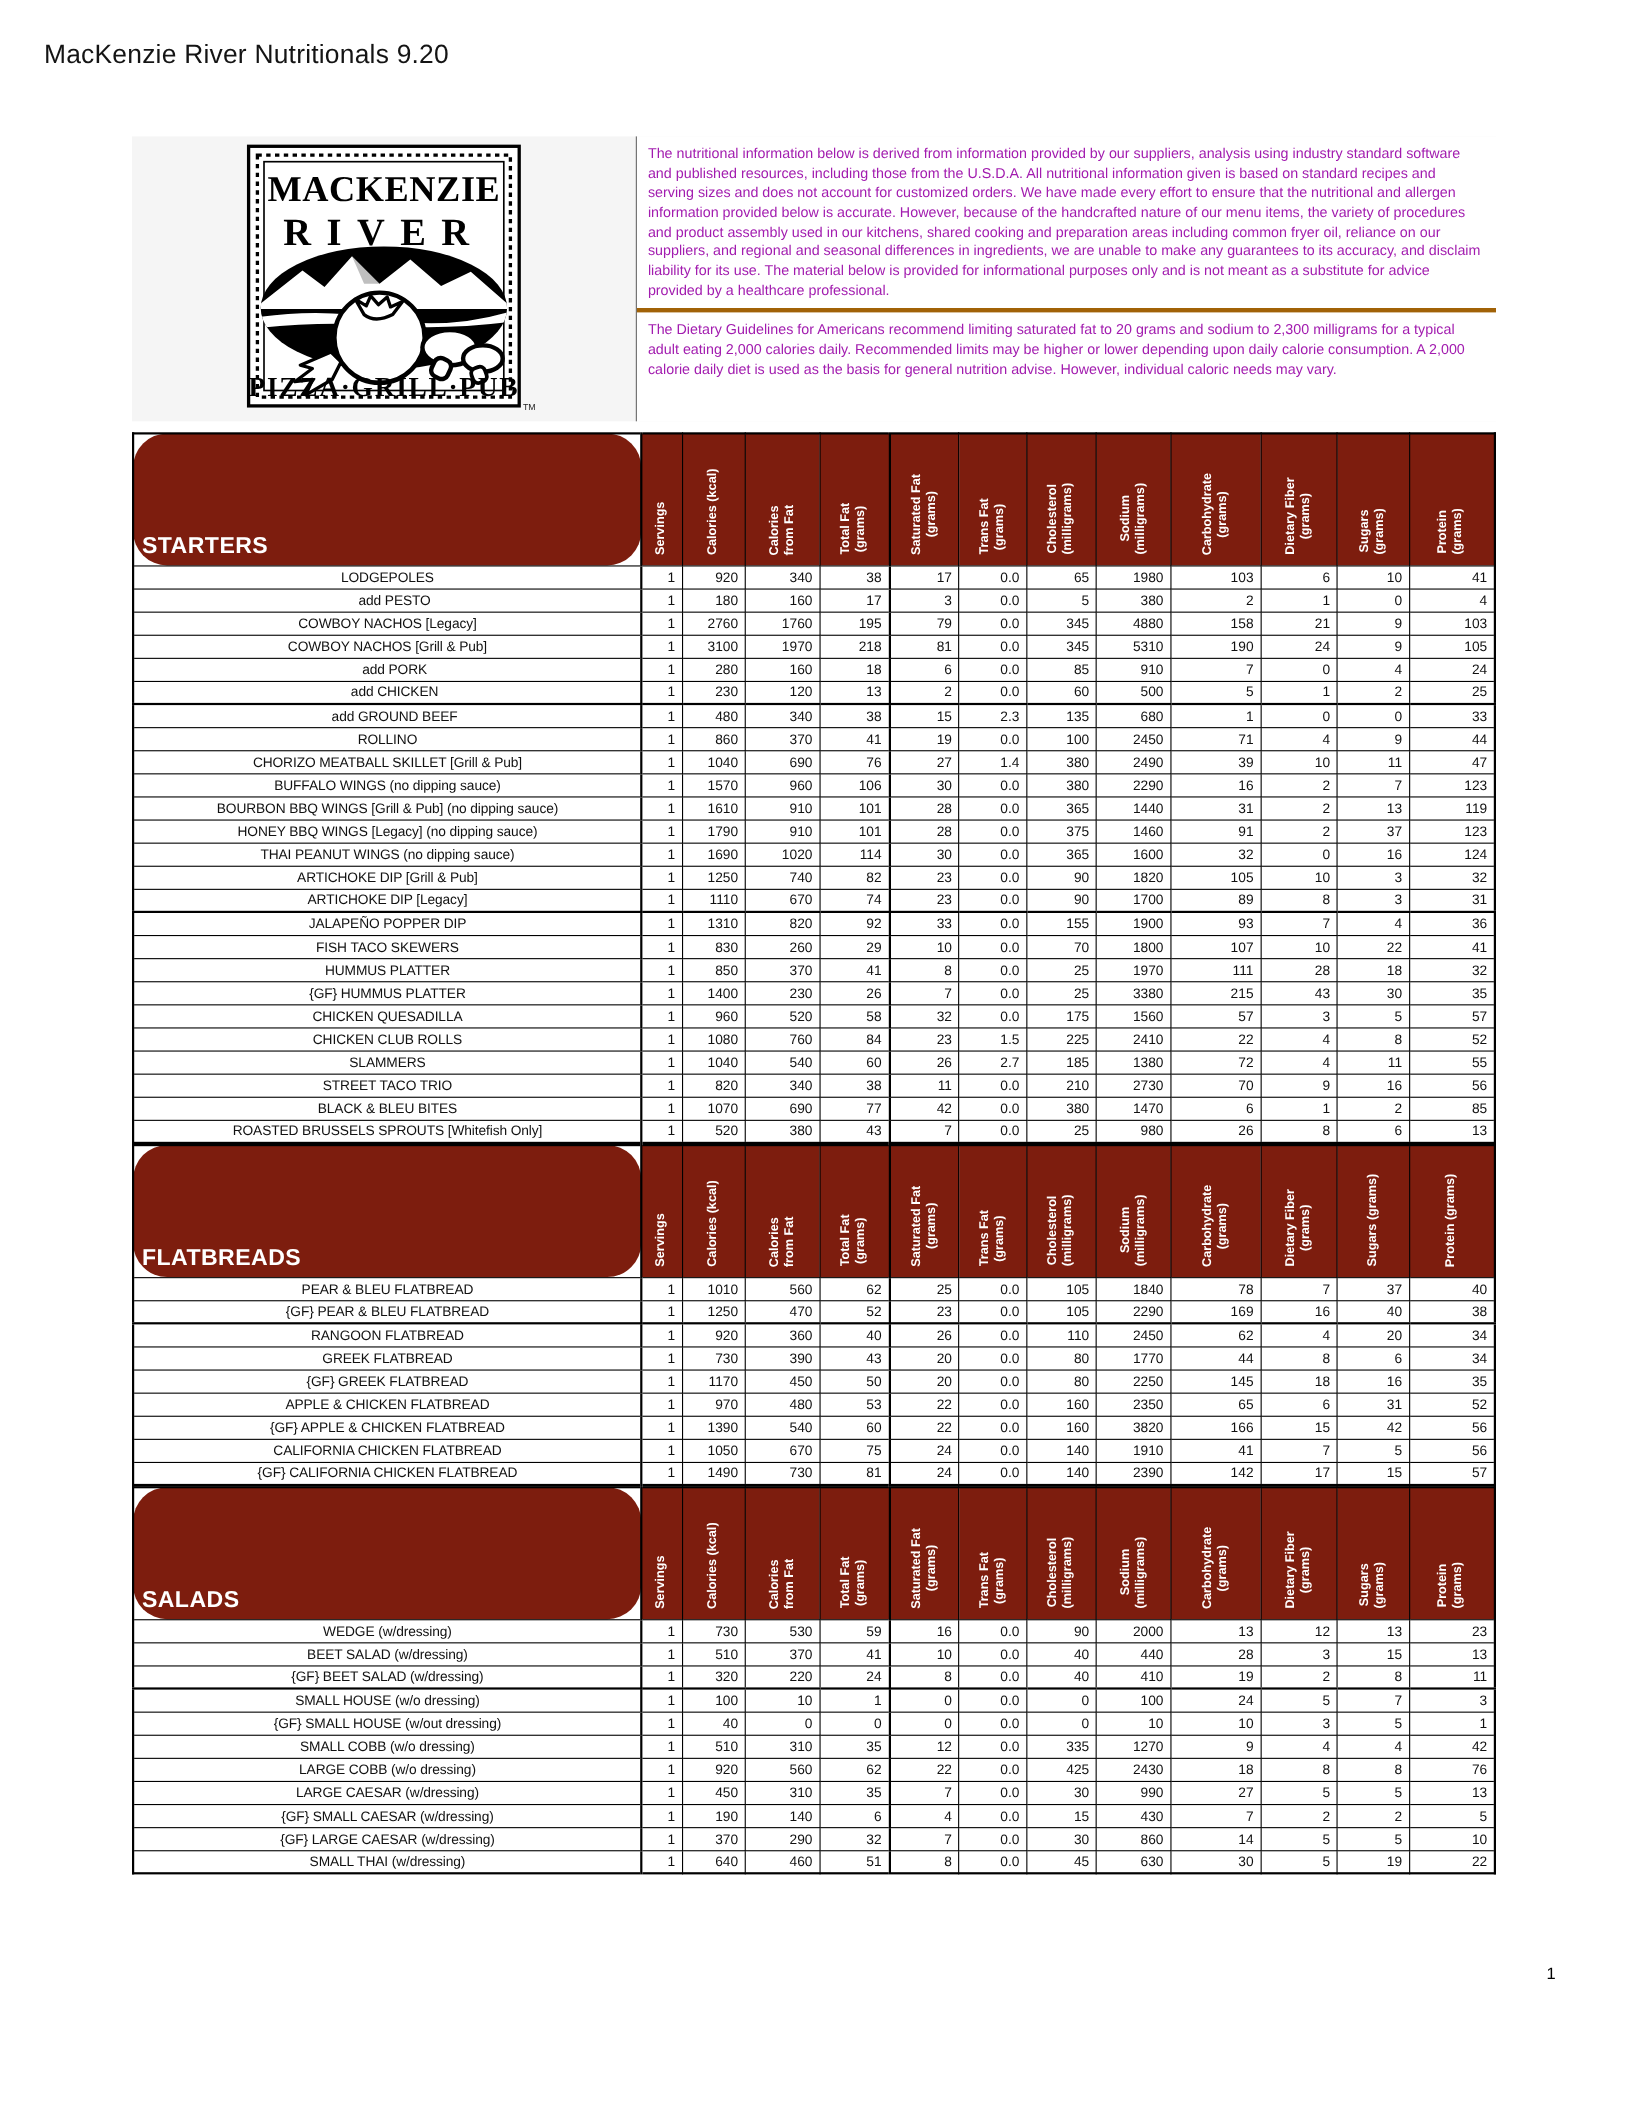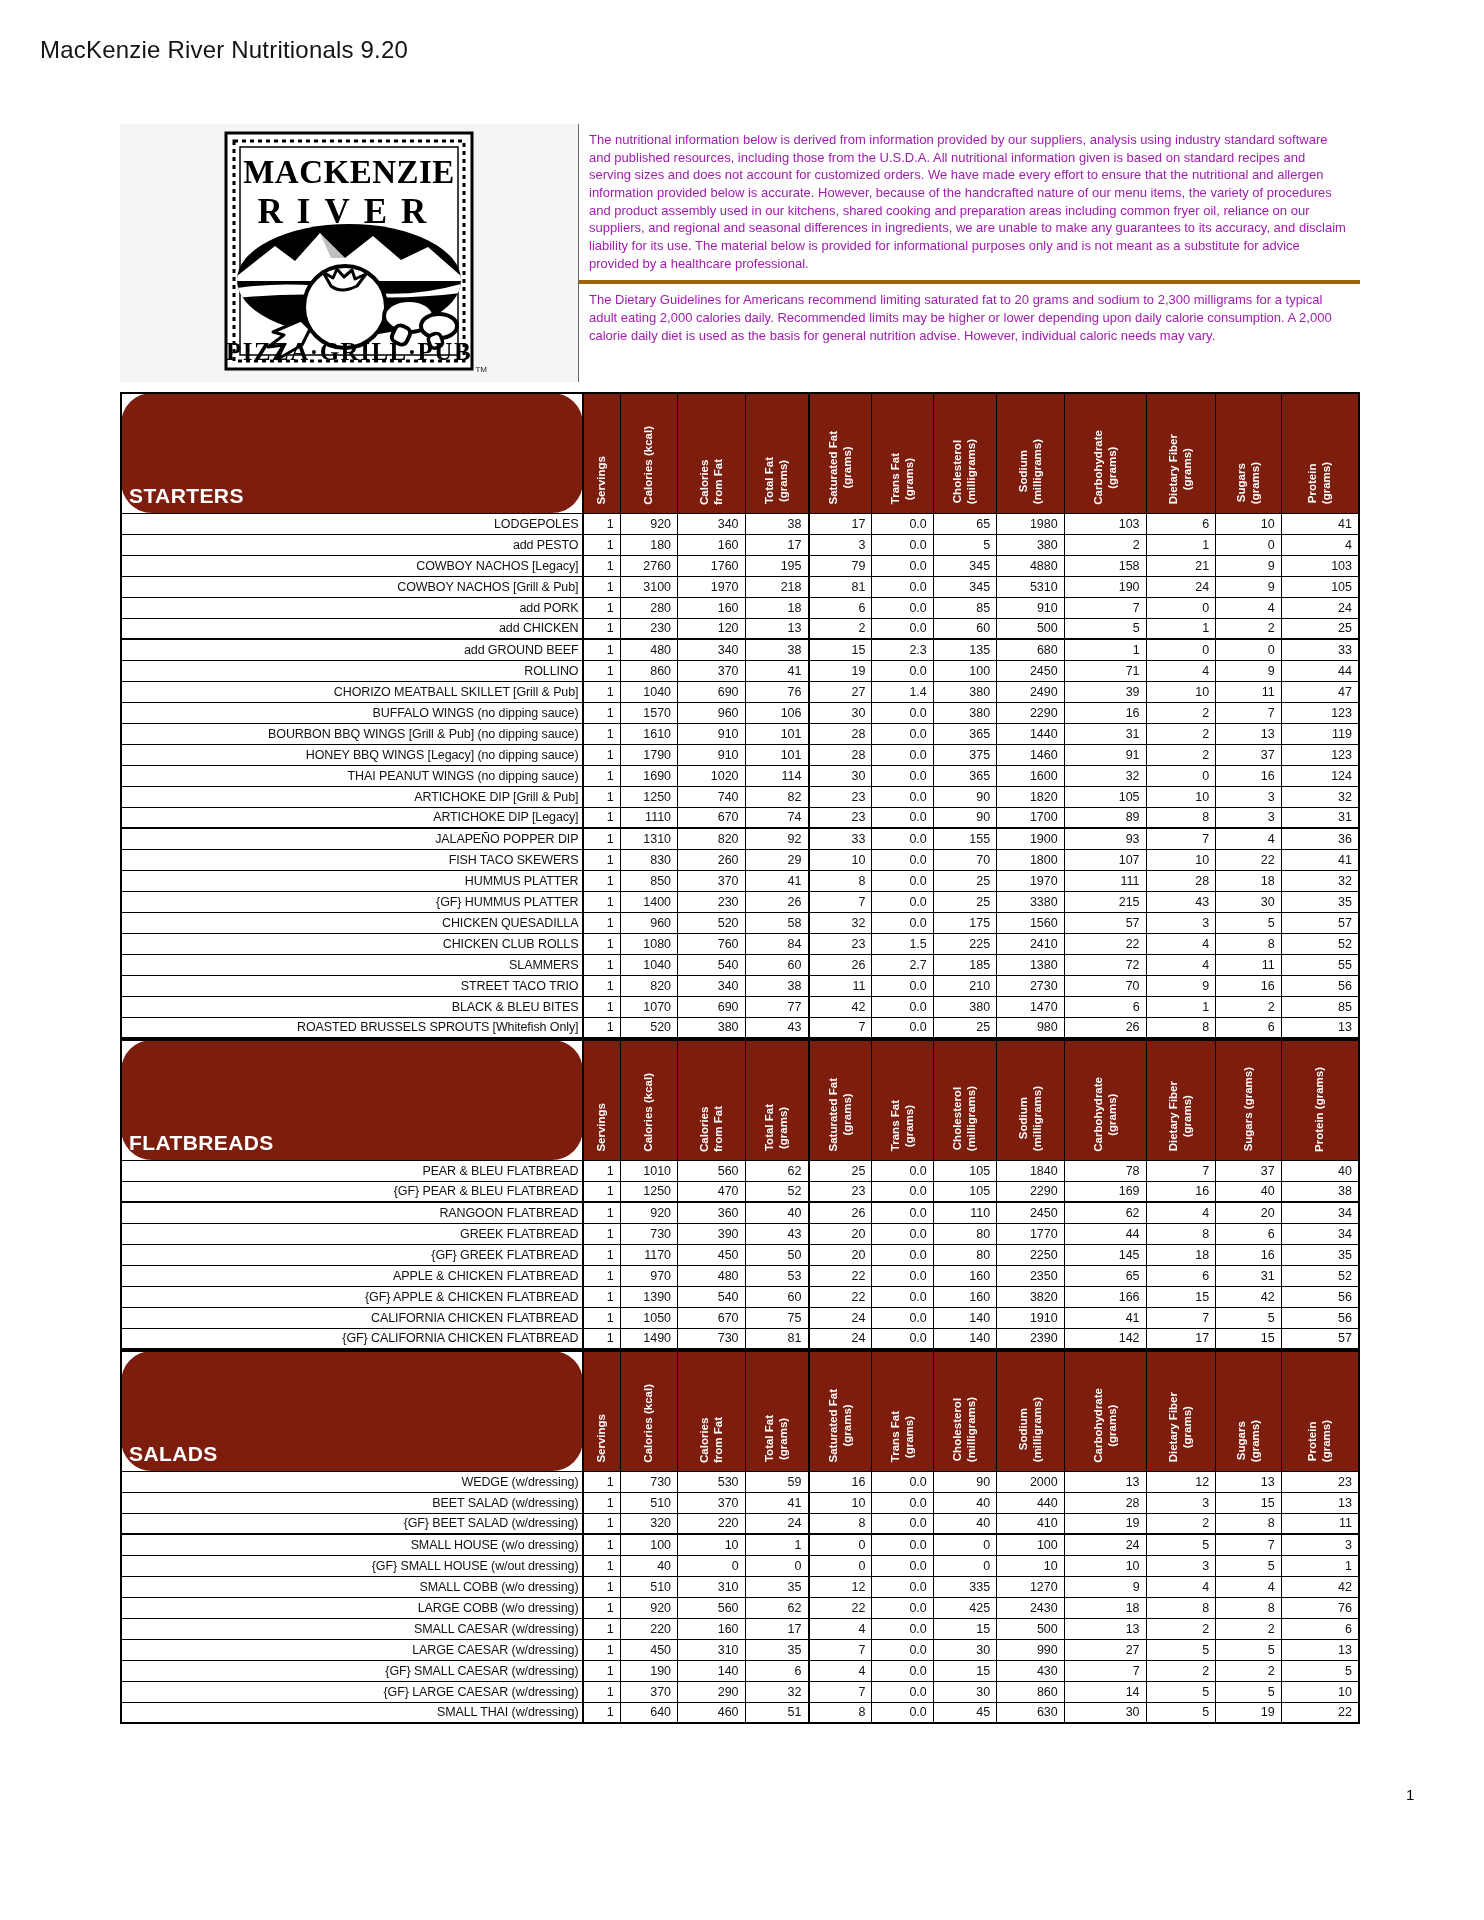--- a/index.html
+++ b/index.html
@@ -94,21 +94,21 @@
     max-height: 112px;
   }
   .nutri td {
     border: 1px solid #000;
     height: 21px;
     font-size: 12.5px;
     color: #111;
     overflow: hidden;
     white-space: nowrap;
   }
-  .nutri td.item { text-align: right; padding: 1px 4px; letter-spacing: -0.1px; }
+  .nutri td.item { text-align: center; padding: 1px 4px; letter-spacing: -0.1px; }
   .nutri td.item.indent { padding-left: 17px; }
   .nutri td.num { text-align: right; padding: 1px 6px 1px 2px; }
   .nutri td:first-child, .nutri th:first-child { border-right-width: 2px; border-radius: 31px; }
   .nutri td:nth-child(5), .nutri th:nth-child(5) { border-right-width: 2px; }
   .nutri tr.thick-after td { border-bottom-width: 2px; }
   
   .page-number {
     position: absolute;
     left: 1406px;
     top: 1786px;
@@ -916,35 +916,20 @@
               <td class="num">22</td>
               <td class="num">0.0</td>
               <td class="num">425</td>
               <td class="num">2430</td>
               <td class="num">18</td>
               <td class="num">8</td>
               <td class="num">8</td>
               <td class="num">76</td>
             </tr>
             <tr>
-              <td class="item">SMALL CAESAR (w/dressing)</td>
-              <td class="num">1</td>
-              <td class="num">220</td>
-              <td class="num">160</td>
-              <td class="num">17</td>
-              <td class="num">4</td>
-              <td class="num">0.0</td>
-              <td class="num">15</td>
-              <td class="num">500</td>
-              <td class="num">13</td>
-              <td class="num">2</td>
-              <td class="num">2</td>
-              <td class="num">6</td>
-            </tr>
-            <tr>
               <td class="item">LARGE CAESAR (w/dressing)</td>
               <td class="num">1</td>
               <td class="num">450</td>
               <td class="num">310</td>
               <td class="num">35</td>
               <td class="num">7</td>
               <td class="num">0.0</td>
               <td class="num">30</td>
               <td class="num">990</td>
               <td class="num">27</td>

